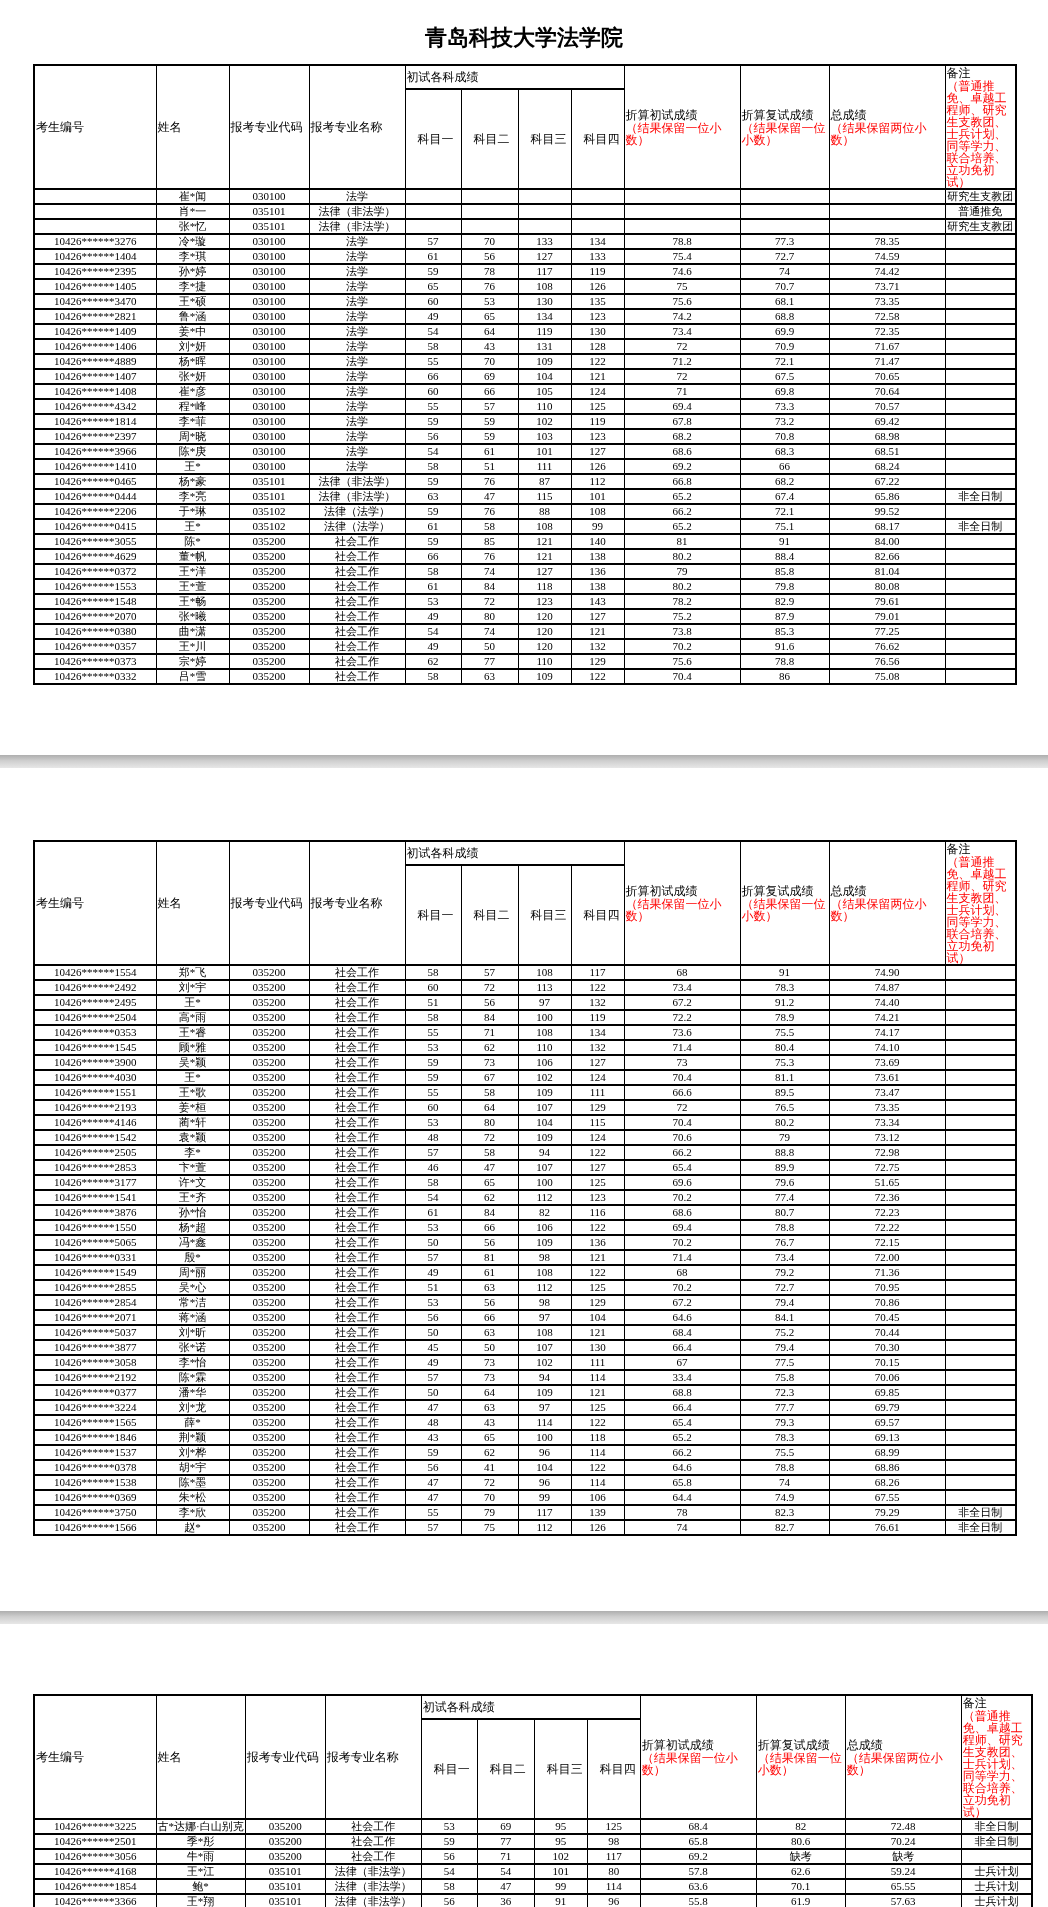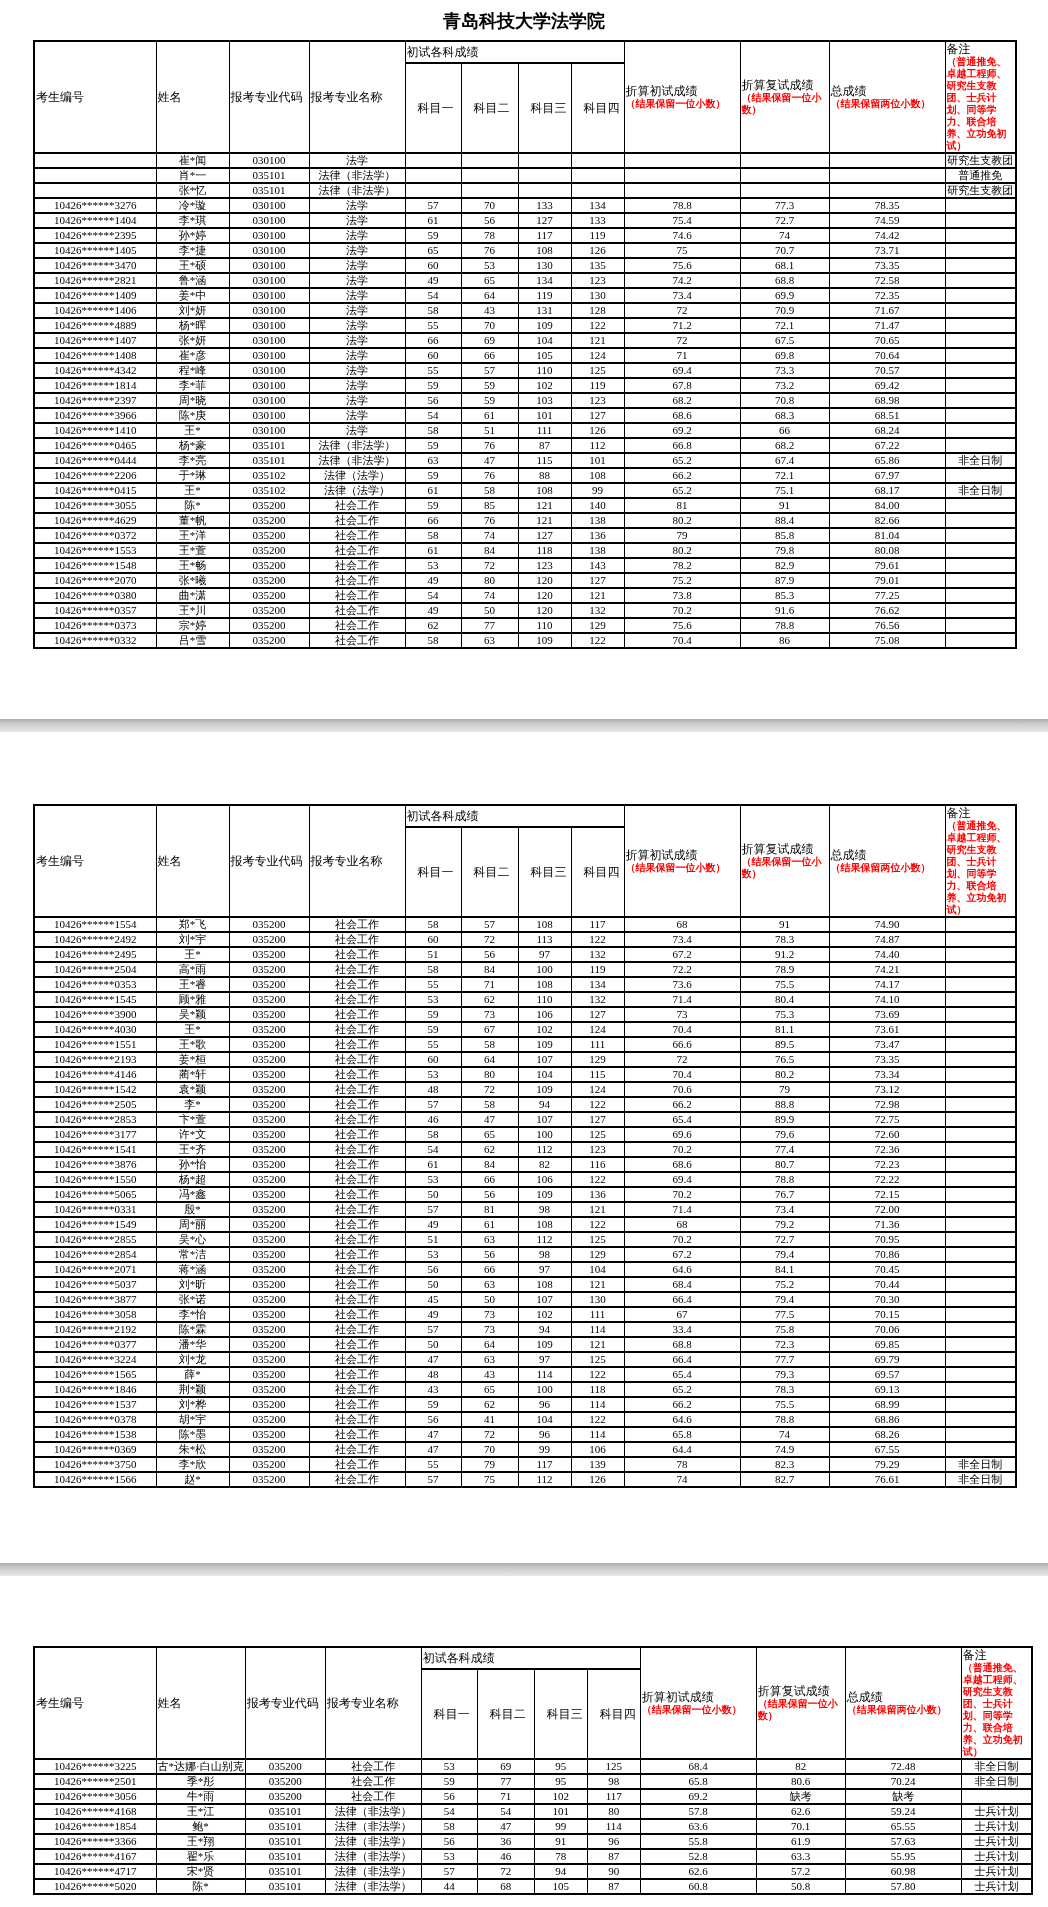--- a/index.html
+++ b/index.html
@@ -2,37 +2,37 @@
 <html style="--note-red: #ff0000; --line: #000000; --sep-a: #aeaeae;"><head>
 <meta charset="utf-8">
 <style>
   :root { --note-red:#ff0000; --line:#000; --sep-a:#aeaeae; --sep-b:#e7e7e7; }
   * { box-sizing:border-box; }
   html,body { margin:0; padding:0; }
   body {
     width:1048px; height:1907px; background:#ffffff; color:#000;
     font-family:"Liberation Serif","DejaVu Serif",serif;
   }
-  .doc-title { margin:0; padding-top:11px; text-align:center; font-size:18px; font-weight:bold; line-height:21px; }
+  .doc-title { margin:16px; padding-top:11px; text-align:center; font-size:22px; font-weight:bold; line-height:21px; }
   .doc-title .tl { display:block; }
 
   .table-section { margin:8px 0 0 33px; }
   .sec-2 { margin-top:72px; }
   .sec-3 { margin-top:70px; }
 
   table.score { border-collapse:collapse; table-layout:fixed; border:2px solid var(--line); }
   table.score th, table.score td {
     border:1px solid var(--line);
     border-top-width:2px; border-bottom-width:2px;
     padding:0 1px; overflow:hidden;
   }
   table.score thead th { font-weight:normal; font-size:12px; text-align:left; vertical-align:middle; line-height:14px; }
   table.score thead tr.group-row th { height:18px; }
   table.score thead tr.sub-row th { height:75px;padding-left:12px; }
-  .hnote { display:block; color:var(--note-red); font-size:10px; line-height:12px; font-weight:bold; word-break:break-all; }
+  .hnote { display:block; color:var(--note-red); font-size:12px; line-height:12px; font-weight:normal; word-break:break-all; }
   table.score td {
     height:13px; line-height:13px; font-size:11px; text-align:center; white-space:nowrap;
   }
   td.al { text-align:left; }
 
   .page-sep { height:13px; width:1048px; background:linear-gradient(180deg,var(--sep-a) 0%, #cfcfcf 45%, var(--sep-b) 100%); }
   .sep-1 { margin-top:70px; }
   .sep-2 { margin-top:75px; }
 </style>
 </head>
@@ -377,21 +377,21 @@
             <td class="al">10426******2206</td>
             <td class="al">于*琳</td>
             <td>035102</td>
             <td>法律（法学）</td>
             <td>59</td>
             <td>76</td>
             <td>88</td>
             <td>108</td>
             <td>66.2</td>
             <td>72.1</td>
-            <td>67.97</td>
+            <td>99.52</td>
             <td></td>
           </tr>
           <tr>
             <td class="al">10426******0415</td>
             <td class="al">王*</td>
             <td>035102</td>
             <td>法律（法学）</td>
             <td>61</td>
             <td>58</td>
             <td>108</td>
@@ -781,21 +781,21 @@
             <td class="al">10426******3177</td>
             <td class="al">许*文</td>
             <td>035200</td>
             <td>社会工作</td>
             <td>58</td>
             <td>65</td>
             <td>100</td>
             <td>125</td>
             <td>69.6</td>
             <td>79.6</td>
-            <td>72.60</td>
+            <td>51.65</td>
             <td></td>
           </tr>
           <tr>
             <td class="al">10426******1541</td>
             <td class="al">王*齐</td>
             <td>035200</td>
             <td>社会工作</td>
             <td>54</td>
             <td>62</td>
             <td>112</td>

